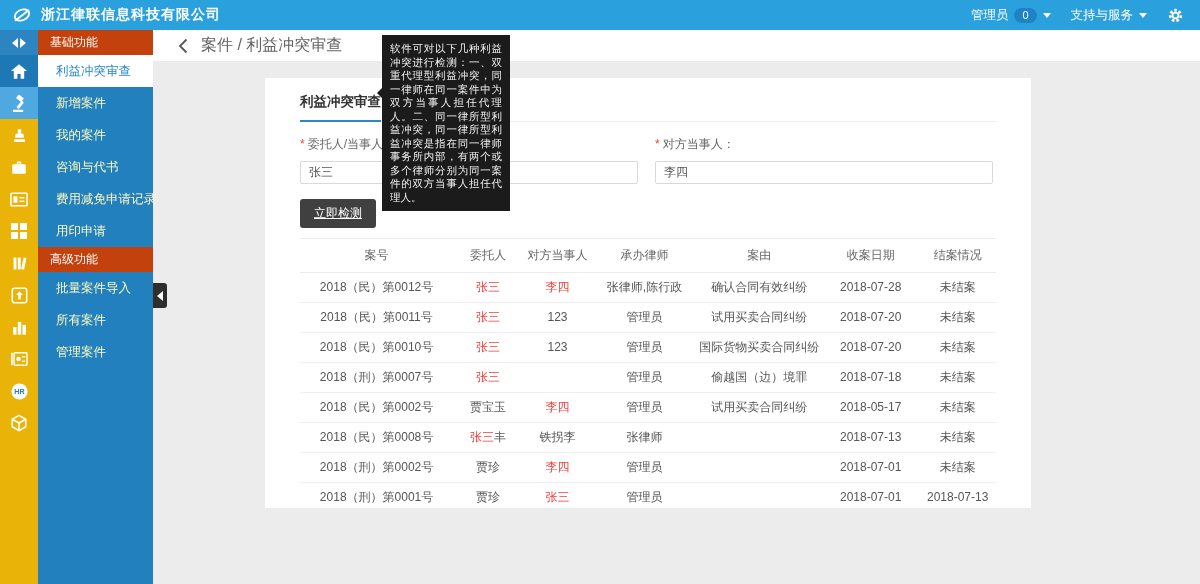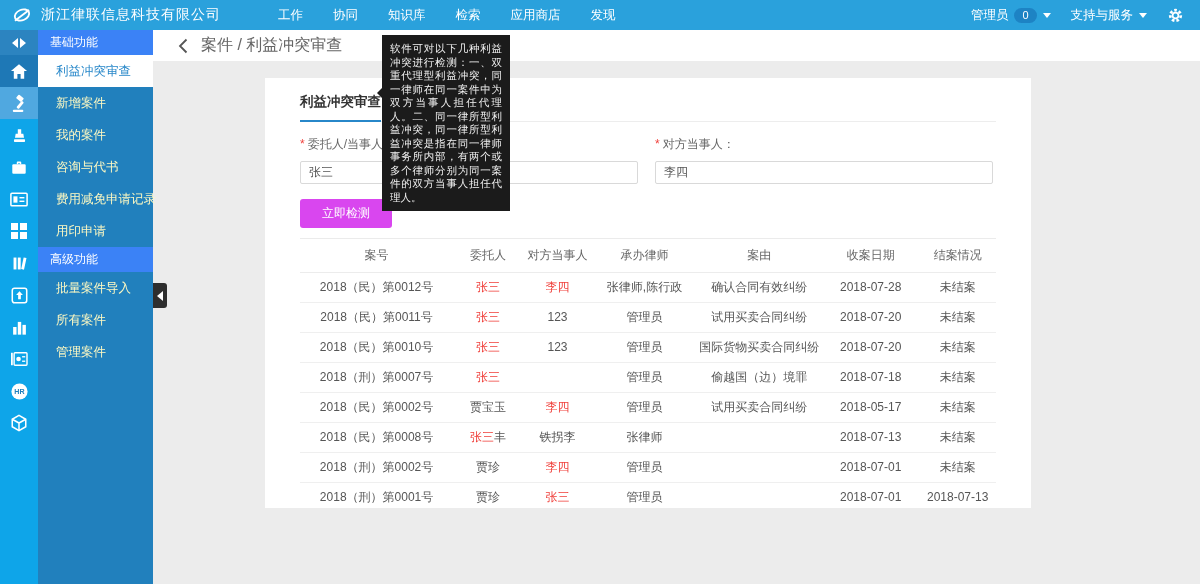--- a/index.html
+++ b/index.html
@@ -11,47 +11,47 @@
     -webkit-font-smoothing:antialiased;
   }
 
   
   .topbar {
     position:absolute; top:0; left:0; width:1200px; height:30px;
     background:#2aa1dc; display:flex; align-items:center; color:#fff;
     padding-left:12px; z-index:30;
   }
   .logo { width:20px; height:20px; margin-right:9px; flex:0 0 auto; }
-  .brand { font-size:14px; font-weight:normal; letter-spacing:1px; margin-right:42px; white-space:nowrap; }
+  .brand { font-size:14px; font-weight:bold; letter-spacing:1px; margin-right:26px; white-space:nowrap; }
   .nav { display:flex; align-items:center; height:30px; }
   .nav-item { font-size:12.5px; padding:0 15px; line-height:30px; cursor:pointer; white-space:nowrap; }
   .topbar-right { margin-left:auto; display:flex; align-items:center; padding-right:16px; gap:20px; }
   .user-group, .support-group { display:flex; align-items:center; gap:6px; font-size:12.5px; cursor:pointer; white-space:nowrap; }
   .badge { background:#1d83c4; border-radius:9px; font-size:11px; line-height:15px; padding:0 8px; color:#fff; }
   .caret { width:0; height:0; border-left:4px solid transparent; border-right:4px solid transparent; border-top:5px solid #fff; margin-top:1px; }
   .gear { width:17px; height:17px; cursor:pointer; }
 
   
   .rail {
     position:absolute; top:30px; left:0; width:38px; height:554px;
-    background:#0ea5e9; z-index:20;
+    background:#eab308; z-index:20;
   }
   .rail-cell { width:38px; display:flex; align-items:center; justify-content:center; cursor:pointer; }
   .rail-cell svg { display:block; }
   .rc-collapse { height:25px; background:#2c84c0; }
   .rc-item { height:32px; }
   .rc-home { background:#1e78b6; }
   .rc-active { background:#50a8e0; }
 
   .menu {
     position:absolute; top:30px; left:38px; width:115px; height:554px;
     background:#2180bd; z-index:20;
   }
   .menu-header {
-    height:25px; line-height:25px; background:#3b82f6; color:#fff;
+    height:25px; line-height:25px; background:#c2410c; color:#fff;
     font-size:12px; padding-left:12px; cursor:default;
   }
   .menu-item {
     height:32px; line-height:32px; color:#fef9c3; font-size:12.5px;
     padding-left:18px; cursor:pointer; white-space:nowrap;
   }
   .menu-item.selected { background:#ffffff; color:#2787c9; }
 
   .collapse-tab {
     position:absolute; left:153px; top:283px; width:14px; height:25px;
@@ -98,23 +98,24 @@
   .formrow { display:flex; margin-top:14px; gap:17px; }
   .field { width:338px; }
   .field .lbl { font-size:12px; color:#666; margin-bottom:8px; }
   .req { color:#f0413c; margin-right:3px; font-size:12px; }
   .field input {
     width:100%; height:23px; border:1px solid #d9d9d9; border-radius:2px;
     font-size:12px; color:#555; padding:0 8px; outline:none;
     font-family:"Liberation Sans","DejaVu Sans",sans-serif;
   }
   .detect-btn {
-    margin-top:15px; background:#d946ef; color:#fff; border:none; border-radius:3px;
-    font-size:12px; padding:6px 22px; cursor:pointer;
+    margin-top:15px; background:#404040; color:#fff; border:none; border-radius:3px;
+    font-size:12px; padding:6px 14px; cursor:pointer;
     font-family:"Liberation Sans","DejaVu Sans",sans-serif;
+    text-decoration:underline;
   }
   .divider { border:none; border-top:1px solid #ebebeb; margin:10px 0 0 0; }
 
   
   table.results { width:100%; border-collapse:collapse; table-layout:fixed; margin-top:0; }
   table.results th {
     font-size:12px; color:#666; font-weight:normal; height:33px;
     text-align:center; border-bottom:1px solid #ececec;
   }
   table.results td {
@@ -129,28 +130,20 @@
 <body>
 
 <div class="topbar">
   <svg class="logo" viewBox="0 0 24 24">
     <g transform="rotate(-24 12 12)">
       <ellipse cx="12" cy="12" rx="9" ry="6.2" fill="none" stroke="#fff" stroke-width="2.2"></ellipse>
     </g>
     <line x1="3.5" y1="19" x2="20.5" y2="6" stroke="#fff" stroke-width="2.2"></line>
   </svg>
   <div class="brand">浙江律联信息科技有限公司</div>
-  <div class="nav">
-      <span class="nav-item">工作</span>
-      <span class="nav-item">协同</span>
-      <span class="nav-item">知识库</span>
-      <span class="nav-item">检索</span>
-      <span class="nav-item">应用商店</span>
-      <span class="nav-item">发现</span>
-    </div>
   <div class="topbar-right">
     <div class="user-group">
       <span>管理员</span>
       <span class="badge">0</span>
       <span class="caret"></span>
     </div>
     <div class="support-group">
       <span>支持与服务</span>
       <span class="caret"></span>
     </div>

